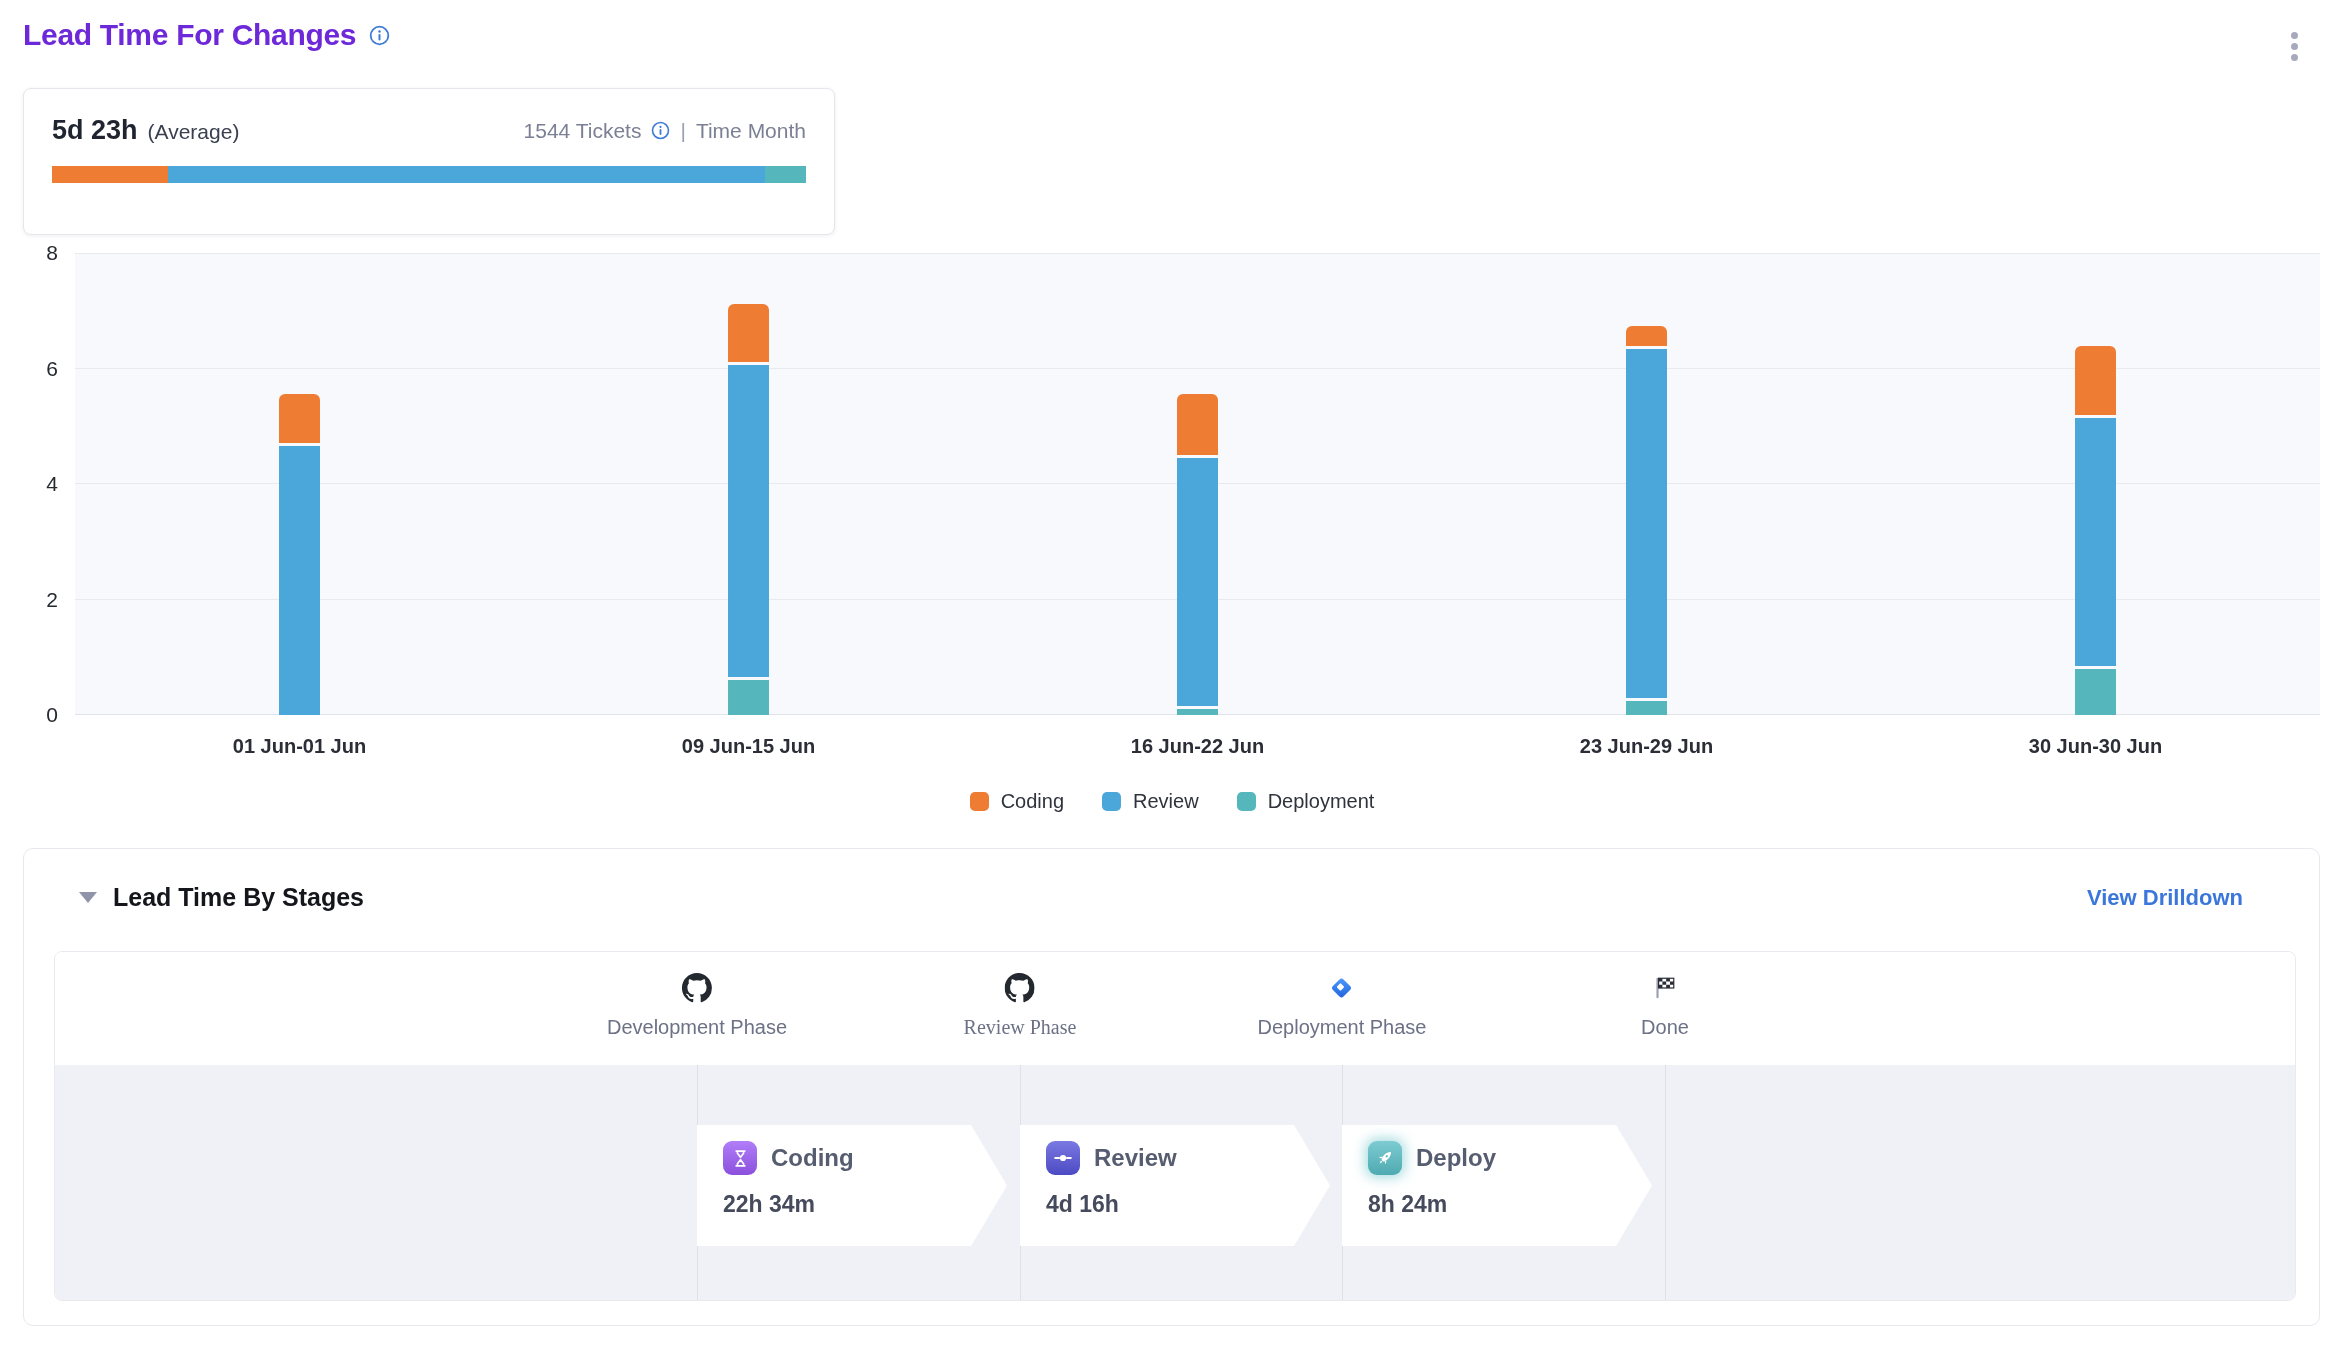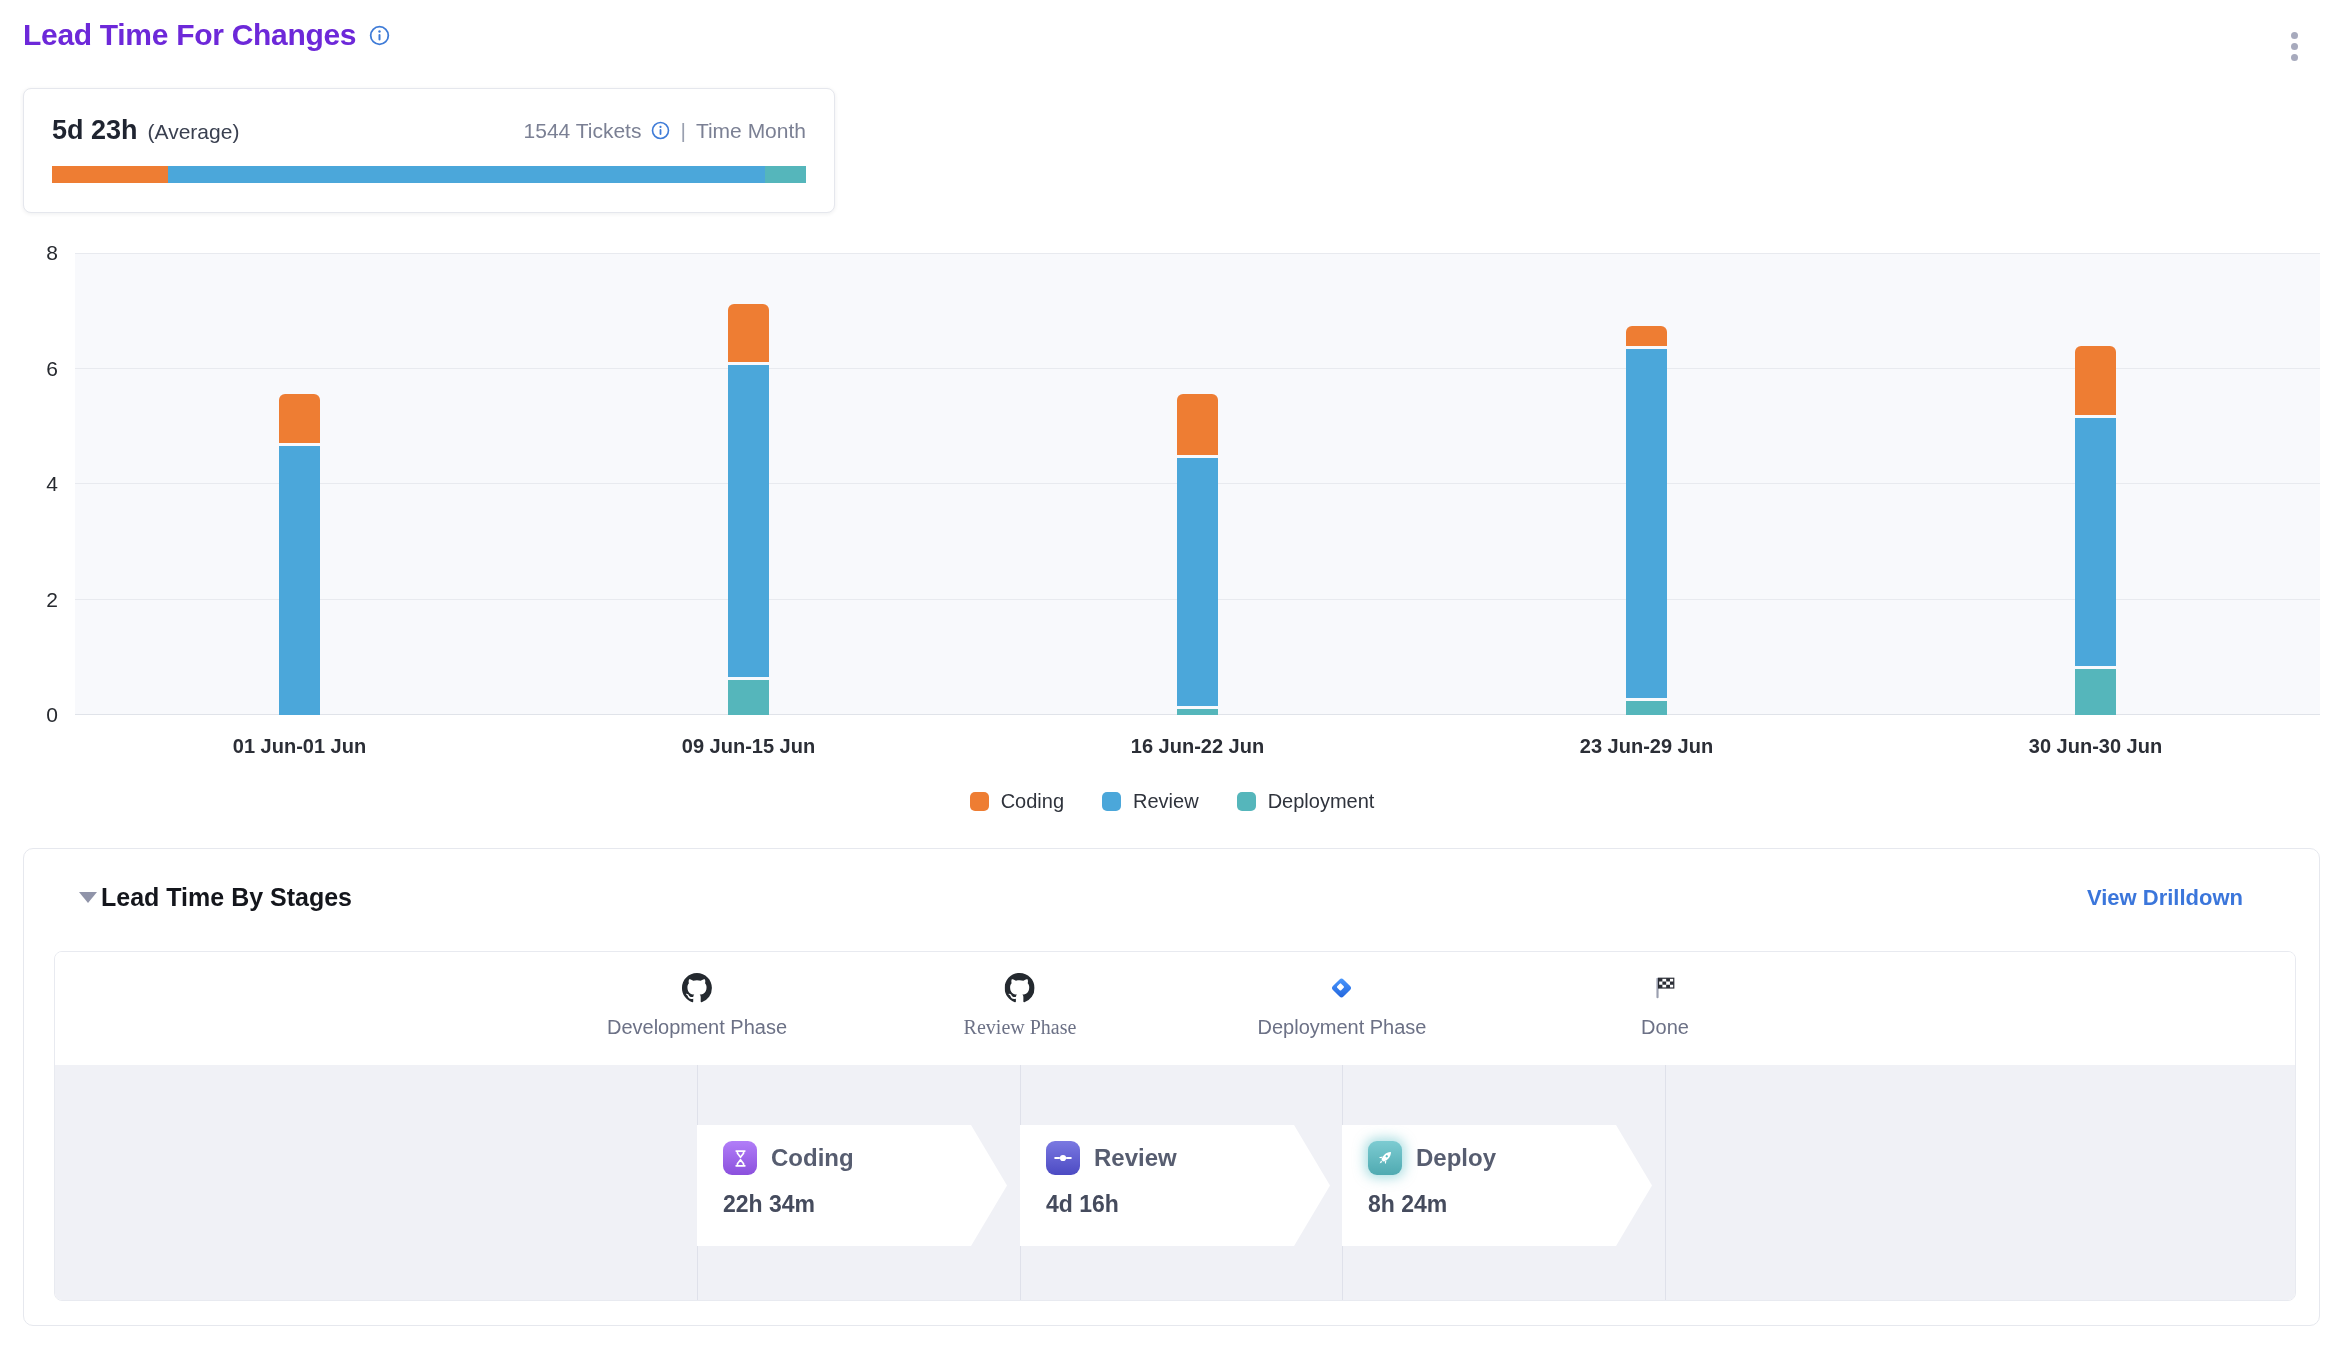--- a/index.html
+++ b/index.html
@@ -13,21 +13,21 @@
 
   
   .title-row { position: absolute; left: 23px; top: 18px; display: flex; align-items: center; gap: 13px; }
   .page-title { margin: 0; font-size: 30px; font-weight: 700; color: #6d28d9; letter-spacing: -0.3px; }
   .info-icon { width: 21px; height: 21px; display: inline-flex; flex: none; }
   .kebab { position: absolute; right: 42px; top: 28px; display: flex; flex-direction: column; gap: 4px; padding: 4px; cursor: pointer; }
   .kebab .dot { width: 7px; height: 7px; border-radius: 50%; background: #a7aabd; }
 
   
   .summary-card {
-    position: absolute; left: 23px; top: 88px; width: 812px; height: 125px;
+    position: absolute; left: 23px; top: 88px; width: 812px; height: 147px;
     box-sizing: border-box; background: #fff;
     border: 1px solid #e5e7ed; border-radius: 8px;
     box-shadow: 0 1px 4px rgba(16,24,40,0.07);
     padding: 26px 28px 0 28px;
   }
   .summary-top { display: flex; justify-content: space-between; align-items: center; }
   .summary-left { display: flex; align-items: baseline; gap: 10px; }
   .summary-value { font-size: 27px; font-weight: 700; color: #1f2430; }
   .summary-suffix { font-size: 21px; color: #3a4050; }
   .summary-right { display: flex; align-items: center; gap: 10px; font-size: 21px; color: #7b8094; }
@@ -54,21 +54,21 @@
   .legend-swatch { width: 19px; height: 19px; border-radius: 5px; flex: none; }
   .legend-label { font-size: 20px; color: #2f333c; }
 
   
   .stages-card {
     position: absolute; left: 23px; top: 848px; width: 2297px; height: 478px;
     box-sizing: border-box; background: #fff;
     border: 1px solid #e6e8ee; border-radius: 10px;
   }
   .stages-header { position: absolute; left: 55px; right: 76px; top: 34px; display: flex; justify-content: space-between; align-items: center; }
-  .stages-header-left { display: flex; align-items: center; gap: 4px; }
+  .stages-header-left { display: flex; align-items: center; gap: 16px; }
   .collapse-triangle { width: 0; height: 0; border-left: 9px solid transparent; border-right: 9px solid transparent; border-top: 11px solid #9094a9; cursor: pointer; }
   .stages-title { font-size: 25px; font-weight: 700; color: #14161c; }
   .drilldown-link { font-size: 22px; font-weight: 700; color: #3b76db; text-decoration: none; cursor: pointer; }
 
   .stages-panel {
     position: absolute; left: 30px; top: 102px; width: 2242px; height: 350px;
     box-sizing: border-box; border: 1px solid #e8eaf0; border-radius: 8px;
     background: #fff; overflow: hidden;
   }
   .phase-header { position: absolute; left: 0; top: 0; right: 0; height: 113px; background: #fff; border-bottom: 1px solid #ecedf2; }

